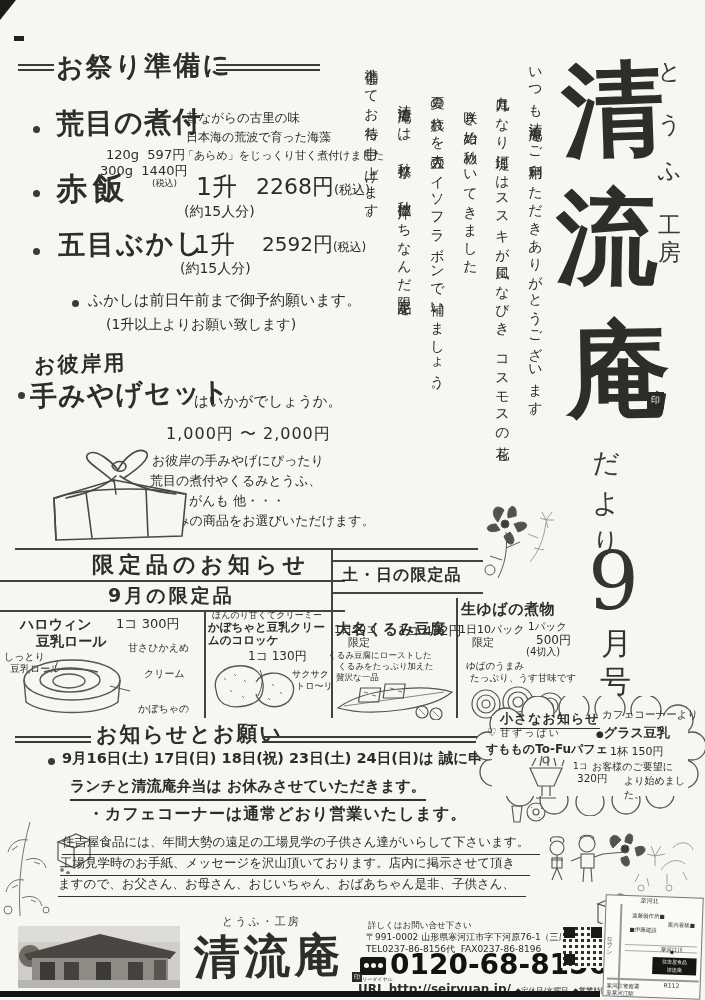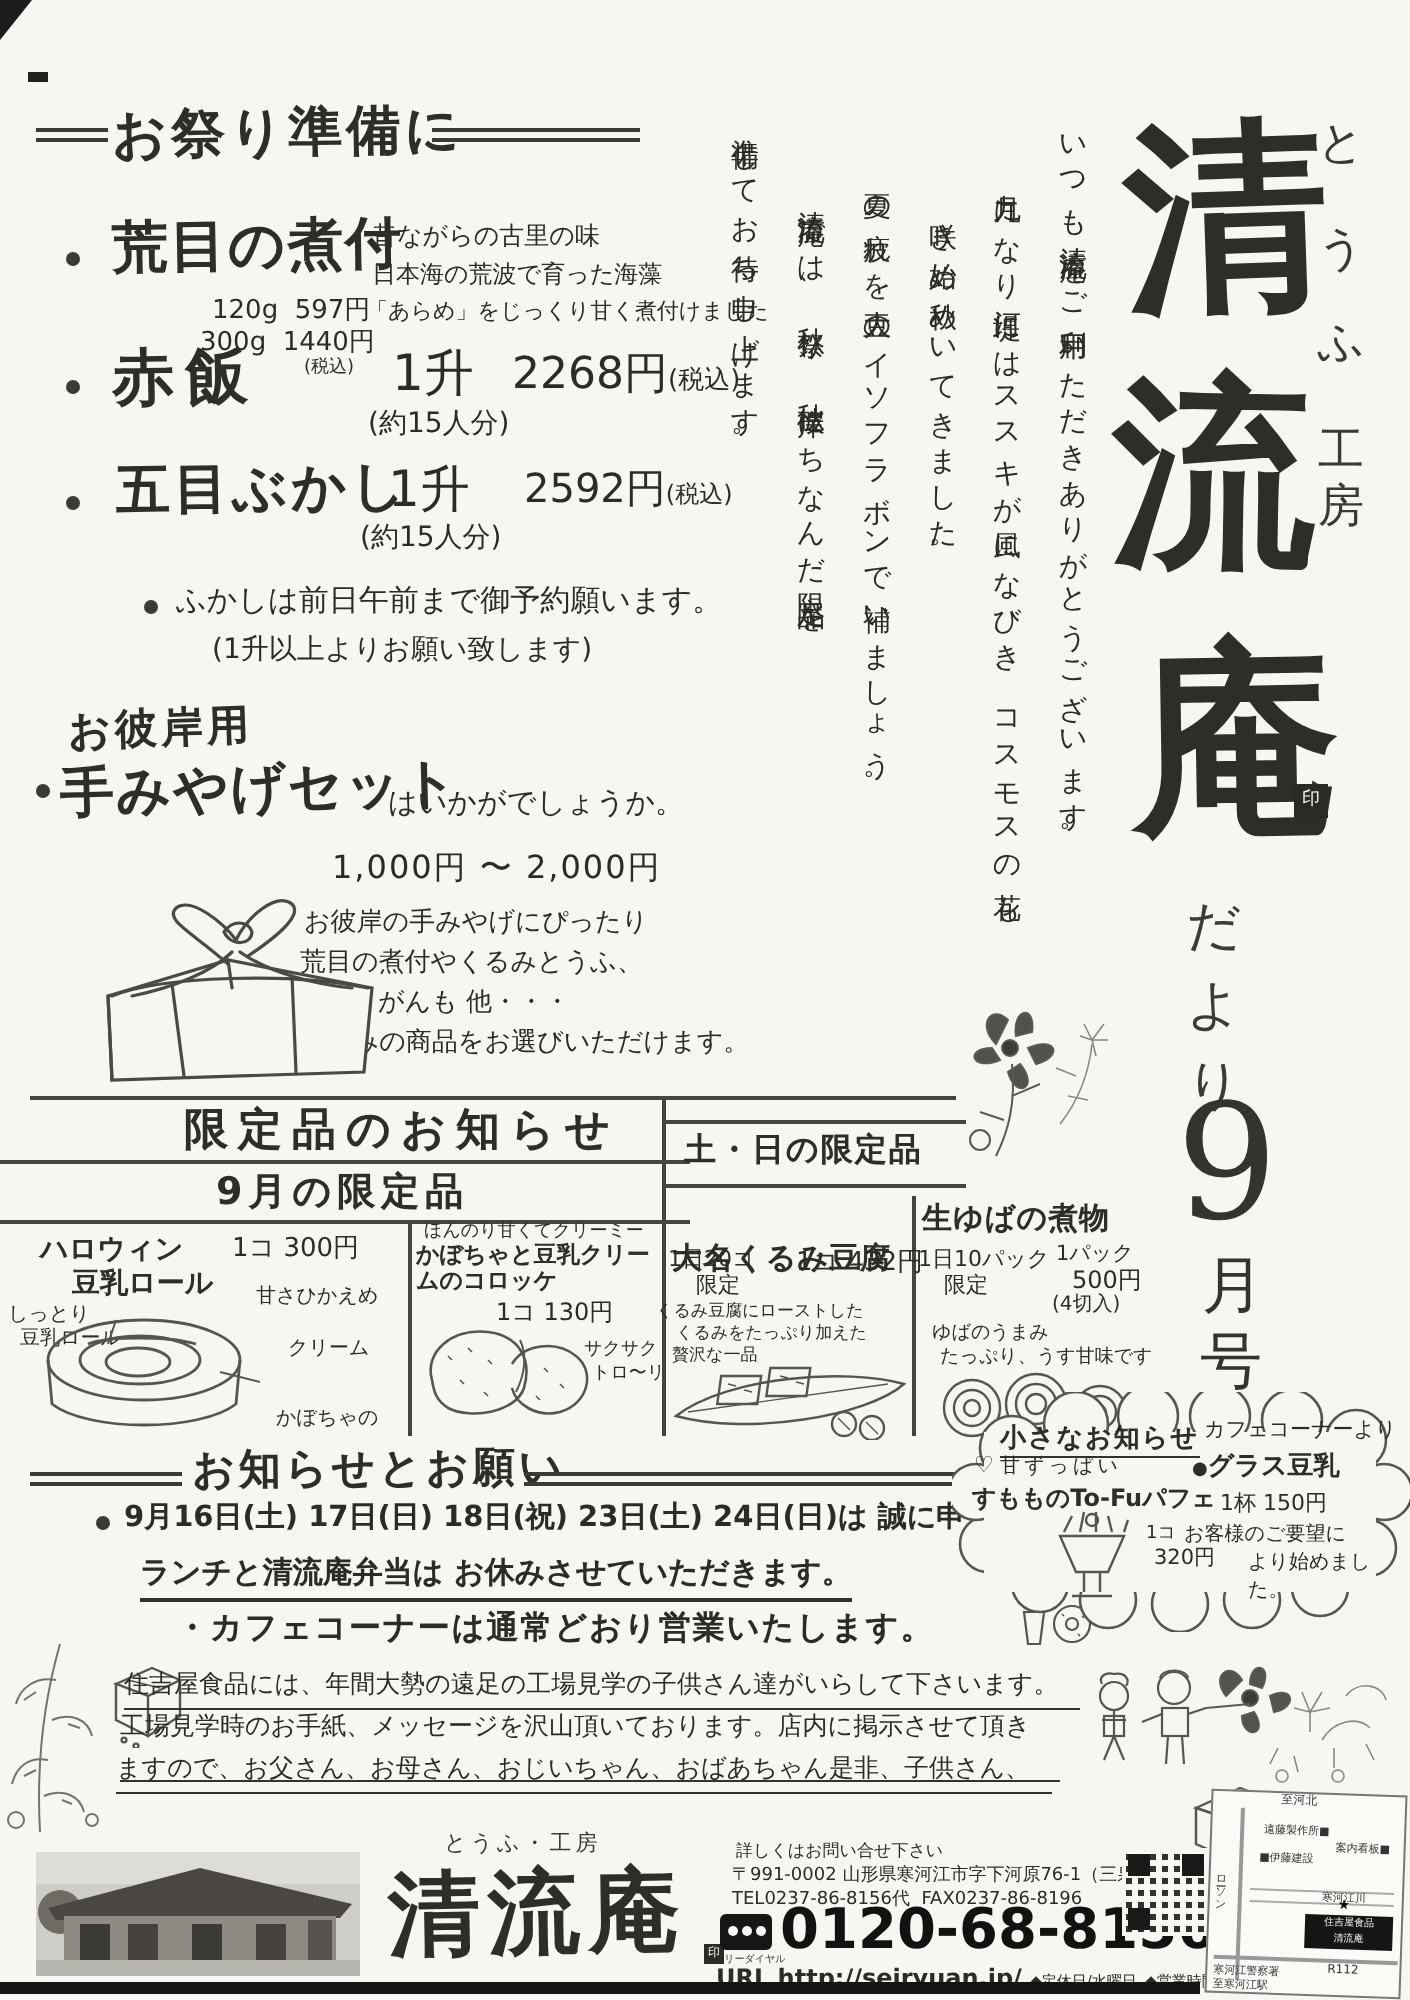--- a/index.html
+++ b/index.html
@@ -315,21 +315,21 @@
       <path d="M8,18 L30,8 L46,14 L26,24 Z"></path>
         <path d="M8,18 L8,36 L26,44 L26,24 Z"></path>
         <path d="M46,14 L46,32 L26,44"></path>
       <path d="M16,15 L34,20" stroke-width="0.7"></path>
       <circle cx="34" cy="46" r="1.2"></circle>
         <circle cx="42" cy="42" r="1.2"></circle>
     </g>
   </svg>
 
   <div class="abs ul" style="left:62px;top:834px;width:478px;font-size:12.5px;padding-bottom:3px;border-bottom-width:1.5px;">住吉屋食品には、年間大勢の遠足の工場見学の子供さん達がいらして下さいます。</div>
-  <div class="abs ul" style="left:60px;top:855px;width:470px;font-size:12.5px;padding-bottom:18px;border-bottom-width:1.5px;">工場見学時のお手紙、メッセージを沢山頂いております。店内に掲示させて頂き</div>
+  <div class="abs ul" style="left:60px;top:855px;width:470px;font-size:12.5px;padding-bottom:3px;border-bottom-width:1.5px;">工場見学時のお手紙、メッセージを沢山頂いております。店内に掲示させて頂き</div>
   <div class="abs ul" style="left:58px;top:876px;width:468px;font-size:12.5px;padding-bottom:3px;border-bottom-width:1.5px;">ますので、お父さん、お母さん、おじいちゃん、おばあちゃん是非、子供さん、</div>
 
   <svg class="abs" style="left:18px;top:926px;" width="162" height="62" viewBox="0 0 162 62">
     <rect width="162" height="62" fill="#cfcdc8"></rect>
     <rect width="162" height="16" fill="#dedcd7"></rect>
     <circle cx="12" cy="30" r="11" fill="#6e6b64"></circle>
     <polygon points="6,28 82,8 158,26 152,33 10,34" fill="#4a4742"></polygon>
     <rect x="14" y="32" width="136" height="22" fill="#8f8b84"></rect>
     <rect x="22" y="36" width="15" height="18" fill="#3c3a36"></rect>
     <rect x="46" y="36" width="15" height="18" fill="#45423e"></rect>

